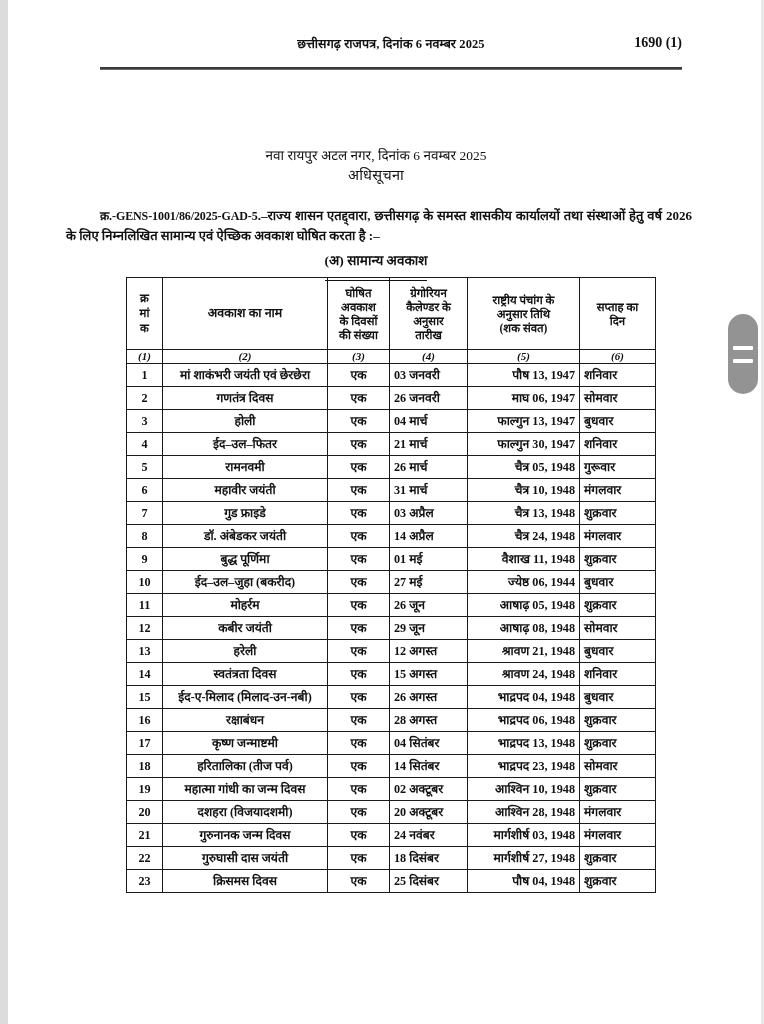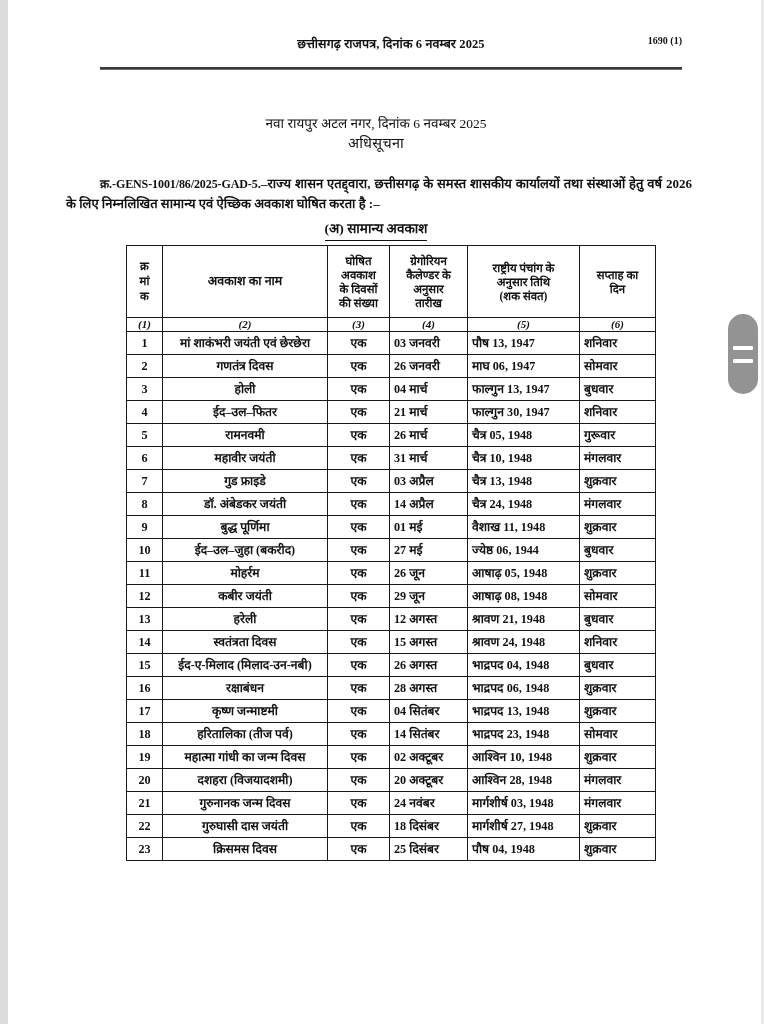--- a/index.html
+++ b/index.html
@@ -55,33 +55,33 @@
     text-align: center;
     font-size: 12.5px;
     font-weight: 700;
     letter-spacing: 0.1px;
     white-space: nowrap;
   }
   .running-header-page {
     position: absolute;
     right: 0;
     top: 0;
-    font-size: 10px;
+    font-size: 14px;
     font-weight: 700;
   }
   .header-rule {
     margin: 4px 62px 0 92px;
     border-top: 2px solid #3a3a3a;
     border-bottom: 1px solid #6d6d6d;
     height: 3px;
   }
 
   
   .place-date {
-    margin-top: 44px;
+    margin-top: 76px;
     text-align: center;
     font-size: 13.5px;
     font-weight: 500;
   }
   .notification-word {
     text-align: center;
     font-size: 14.5px;
     font-weight: 500;
     letter-spacing: 0.3px;
   }
@@ -107,21 +107,21 @@
   }
 
   .section-heading {
     margin-top: 5px;
     text-align: center;
     font-size: 13.5px;
     font-weight: 700;
   }
   .section-heading span {
     border-bottom: 1.5px solid #111;
-    padding-bottom: 4px;
+    padding-bottom: 12px;
   }
 
   
   .holiday-table-wrap {
     margin: 8px 0 0 0;
     padding: 0 88px 8px 118px;
   }
   table.holiday-table {
     width: 100%;
     border-collapse: collapse;
@@ -172,21 +172,21 @@
     height: 22px;
     line-height: 22px;
     font-size: 12.2px;
     font-weight: 600;
     padding: 0 4px;
   }
   td.cell-sno      { text-align: center; font-weight: 700; }
   td.cell-name     { text-align: center;   padding-left: 7px; }
   td.cell-days     { text-align: center; margin-left: 48px; }
   td.cell-greg     { text-align: left;   padding-left: 8px; font-family: Liberation Serif, serif; }
-  td.cell-shaka    { text-align: left;   padding-left: 8px; margin-top: 6px; }
+  td.cell-shaka    { text-align: right;   padding-left: 8px; margin-top: 6px; }
   td.cell-weekday  { text-align: left;   padding-left: 6px; }
 
   
   .drag-handle {
     position: absolute;
     right: 6px;
     top: 314px;
     width: 30px;
     height: 80px;
     background: #939393;

